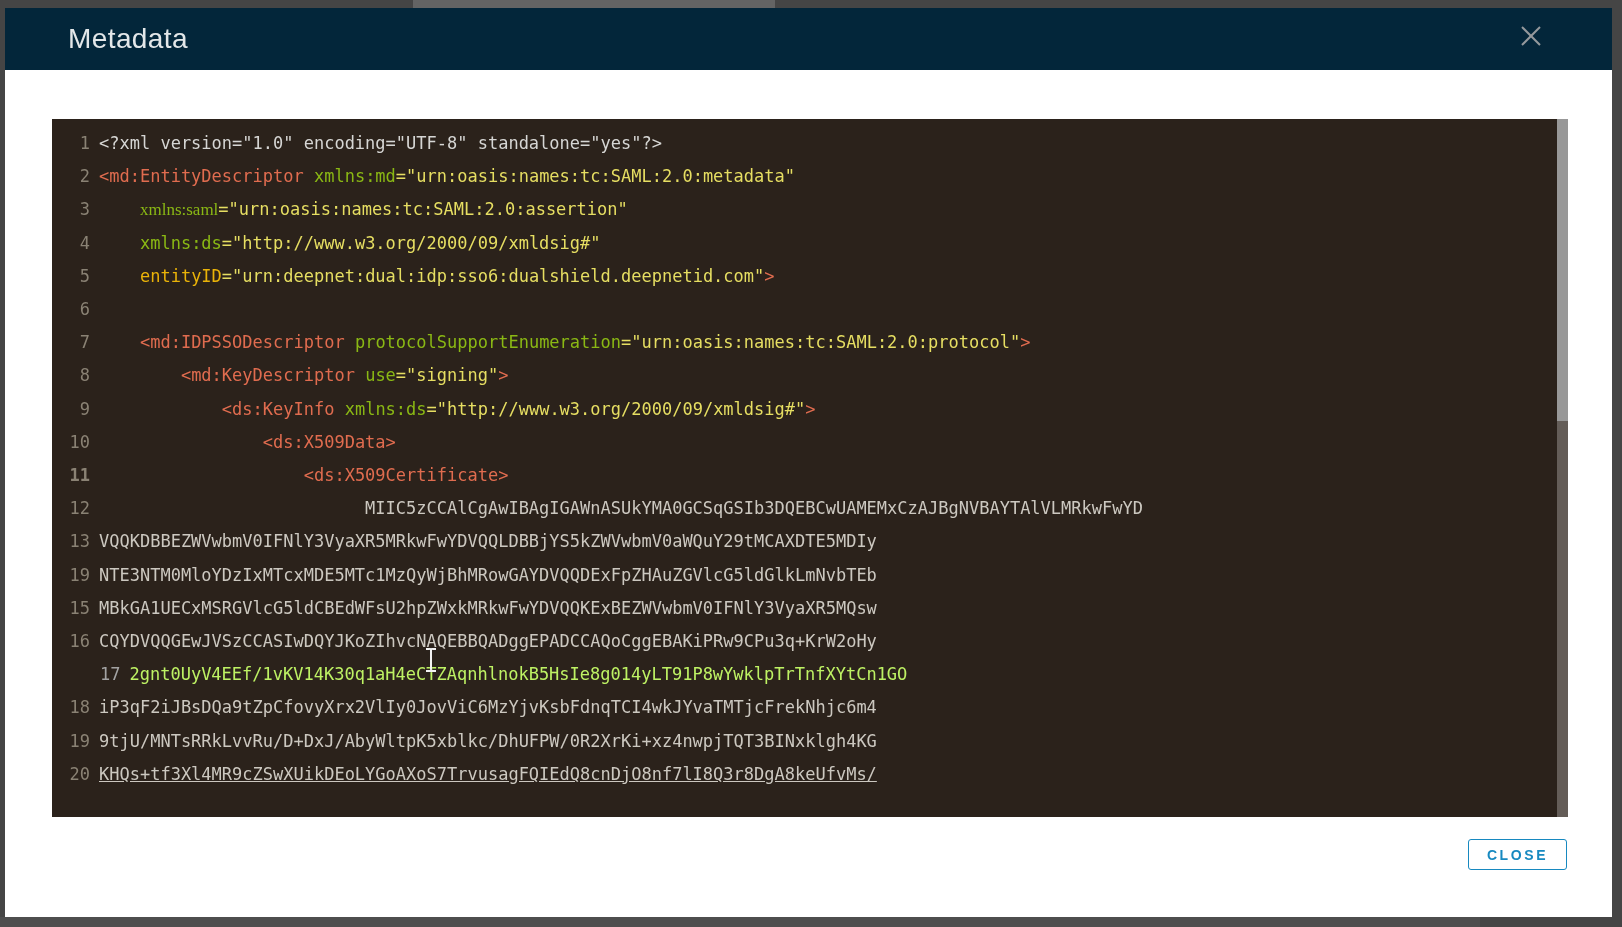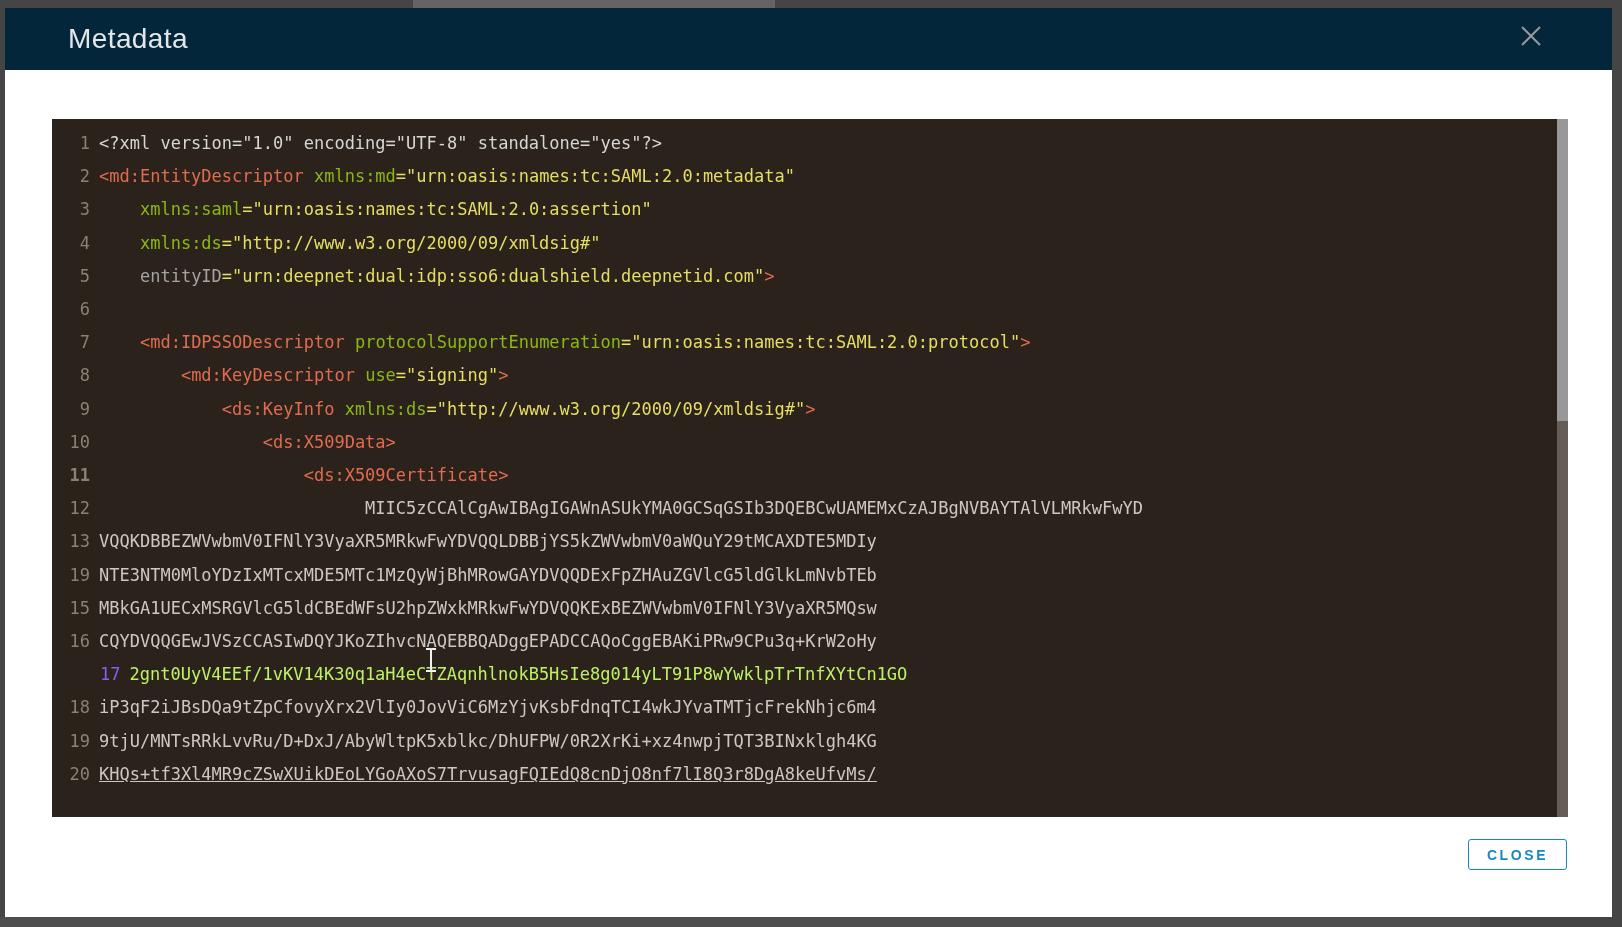--- a/index.html
+++ b/index.html
@@ -81,35 +81,35 @@
           <line x1="3" y1="3" x2="21" y2="21" stroke="#95999c" stroke-width="2"></line>
           <line x1="21" y1="3" x2="3" y2="21" stroke="#95999c" stroke-width="2"></line>
         </svg>
       </button>
     </div>
 
     <div id="code-panel" style="background: rgb(43, 34, 27);">
       <div id="code-lines">
           <div class="code-line"><span class="ln" style="color: rgb(138, 130, 116);">1</span><span class="code"><span style="color: rgb(214, 214, 212);">&lt;?xml version="1.0" encoding="UTF-8" standalone="yes"?&gt;</span></span></div>
           <div class="code-line"><span class="ln" style="color: rgb(138, 130, 116);">2</span><span class="code"><span style="color: rgb(224, 108, 79); margin-top: 14px;">&lt;md:EntityDescriptor</span><span style="color: rgb(204, 200, 192);"> </span><span style="color: rgb(138, 184, 20);">xmlns:md</span><span style="color: rgb(230, 222, 98);">="urn:oasis:names:tc:SAML:2.0:metadata"</span></span></div>
-          <div class="code-line"><span class="ln" style="color: rgb(138, 130, 116);">3</span><span class="code"><span style="color: rgb(204, 200, 192);">    </span><span style="color: rgb(138, 184, 20);">xmlns:saml</span><span style="color: rgb(230, 222, 98);">="urn:oasis:names:tc:SAML:2.0:assertion"</span></span></div>
+          <div class="code-line"><span class="ln" style="color: rgb(138, 130, 116);">3</span><span class="code"><span style="color: rgb(204, 200, 192);">    </span><span style="color: rgb(138, 184, 20); font-family: Liberation Serif, serif;">xmlns:saml</span><span style="color: rgb(230, 222, 98);">="urn:oasis:names:tc:SAML:2.0:assertion"</span></span></div>
           <div class="code-line"><span class="ln" style="color: rgb(138, 130, 116);">4</span><span class="code"><span style="color: rgb(204, 200, 192);">    </span><span style="color: rgb(138, 184, 20);">xmlns:ds</span><span style="color: rgb(230, 222, 98);">="http://www.w3.org/2000/09/xmldsig#"</span></span></div>
-          <div class="code-line"><span class="ln" style="color: rgb(138, 130, 116);">5</span><span class="code"><span style="color: rgb(204, 200, 192);">    </span><span style="color: #a3a3a3;">entityID</span><span style="color: rgb(230, 222, 98);">="urn:deepnet:dual:idp:sso6:dualshield.deepnetid.com"</span><span style="color: rgb(224, 108, 79);">&gt;</span></span></div>
+          <div class="code-line"><span class="ln" style="color: rgb(138, 130, 116);">5</span><span class="code"><span style="color: rgb(204, 200, 192);">    </span><span style="color: #eab308;">entityID</span><span style="color: rgb(230, 222, 98);">="urn:deepnet:dual:idp:sso6:dualshield.deepnetid.com"</span><span style="color: rgb(224, 108, 79);">&gt;</span></span></div>
           <div class="code-line"><span class="ln" style="color: rgb(138, 130, 116);">6</span><span class="code"></span></div>
           <div class="code-line"><span class="ln" style="color: rgb(138, 130, 116);">7</span><span class="code"><span style="color: rgb(204, 200, 192);">    </span><span style="color: rgb(224, 108, 79);">&lt;md:IDPSSODescriptor</span><span style="color: rgb(204, 200, 192);"> </span><span style="color: rgb(138, 184, 20);">protocolSupportEnumeration</span><span style="color: rgb(230, 222, 98);">="urn:oasis:names:tc:SAML:2.0:protocol"</span><span style="color: rgb(224, 108, 79);">&gt;</span></span></div>
           <div class="code-line"><span class="ln" style="color: rgb(138, 130, 116);">8</span><span class="code"><span style="color: rgb(204, 200, 192);">        </span><span style="color: rgb(224, 108, 79);">&lt;md:KeyDescriptor</span><span style="color: rgb(204, 200, 192);"> </span><span style="color: rgb(138, 184, 20);">use</span><span style="color: rgb(230, 222, 98);">="signing"</span><span style="color: rgb(224, 108, 79);">&gt;</span></span></div>
           <div class="code-line"><span class="ln" style="color: rgb(138, 130, 116);">9</span><span class="code"><span style="color: rgb(204, 200, 192);">            </span><span style="color: rgb(224, 108, 79);">&lt;ds:KeyInfo</span><span style="color: rgb(204, 200, 192);"> </span><span style="color: rgb(138, 184, 20);">xmlns:ds</span><span style="color: rgb(230, 222, 98);">="http://www.w3.org/2000/09/xmldsig#"</span><span style="color: rgb(224, 108, 79);">&gt;</span></span></div>
           <div class="code-line"><span class="ln" style="color: rgb(138, 130, 116);">10</span><span class="code"><span style="color: rgb(204, 200, 192);">                </span><span style="color: rgb(224, 108, 79);">&lt;ds:X509Data&gt;</span></span></div>
           <div class="code-line"><span class="ln" style="color: rgb(138, 130, 116); font-weight: bold;">11</span><span class="code"><span style="color: rgb(204, 200, 192);">                    </span><span style="color: rgb(224, 108, 79);">&lt;ds:X509Certificate&gt;</span></span></div>
           <div class="code-line"><span class="ln" style="color: rgb(138, 130, 116);">12</span><span class="code"><span style="color: rgb(204, 200, 192);">                          MIIC5zCCAlCgAwIBAgIGAWnASUkYMA0GCSqGSIb3DQEBCwUAMEMxCzAJBgNVBAYTAlVLMRkwFwYD</span></span></div>
           <div class="code-line"><span class="ln" style="color: rgb(138, 130, 116);">13</span><span class="code"><span style="color: rgb(204, 200, 192);">VQQKDBBEZWVwbmV0IFNlY3VyaXR5MRkwFwYDVQQLDBBjYS5kZWVwbmV0aWQuY29tMCAXDTE5MDIy</span></span></div>
           <div class="code-line"><span class="ln" style="color: rgb(138, 130, 116);">19</span><span class="code"><span style="color: rgb(204, 200, 192);">NTE3NTM0MloYDzIxMTcxMDE5MTc1MzQyWjBhMRowGAYDVQQDExFpZHAuZGVlcG5ldGlkLmNvbTEb</span></span></div>
           <div class="code-line"><span class="ln" style="color: rgb(138, 130, 116);">15</span><span class="code"><span style="color: rgb(204, 200, 192);">MBkGA1UECxMSRGVlcG5ldCBEdWFsU2hpZWxkMRkwFwYDVQQKExBEZWVwbmV0IFNlY3VyaXR5MQsw</span></span></div>
           <div class="code-line"><span class="ln" style="color: rgb(138, 130, 116);">16</span><span class="code"><span style="color: rgb(204, 200, 192);">CQYDVQQGEwJVSzCCASIwDQYJKoZIhvcNAQEBBQADggEPADCCAQoCggEBAKiPRw9CPu3q+KrW2oHy</span></span></div>
-          <div class="code-line"><span class="ln" style="color: #8b5cf6; padding-left: 48px;">17</span><span class="code"><span style="color: #bef264;">2gnt0UyV4EEf/1vKV14K30q1aH4eCTZAqnhlnokB5HsIe8g014yLT91P8wYwklpTrTnfXYtCn1GO</span></span></div>
+          <div class="code-line"><span class="ln" style="color: #a3a3a3; padding-left: 48px;">17</span><span class="code"><span style="color: #bef264;">2gnt0UyV4EEf/1vKV14K30q1aH4eCTZAqnhlnokB5HsIe8g014yLT91P8wYwklpTrTnfXYtCn1GO</span></span></div>
           <div class="code-line"><span class="ln" style="color: rgb(138, 130, 116);">18</span><span class="code"><span style="color: rgb(204, 200, 192);">iP3qF2iJBsDQa9tZpCfovyXrx2VlIy0JovViC6MzYjvKsbFdnqTCI4wkJYvaTMTjcFrekNhjc6m4</span></span></div>
           <div class="code-line"><span class="ln" style="color: rgb(138, 130, 116);">19</span><span class="code"><span style="color: rgb(204, 200, 192);">9tjU/MNTsRRkLvvRu/D+DxJ/AbyWltpK5xblkc/DhUFPW/0R2XrKi+xz4nwpjTQT3BINxklgh4KG</span></span></div>
           <div class="code-line"><span class="ln" style="color: rgb(138, 130, 116);">20</span><span class="code"><span style="color: rgb(204, 200, 192); text-decoration: underline;">KHQs+tf3Xl4MR9cZSwXUikDEoLYGoAXoS7TrvusagFQIEdQ8cnDjO8nf7lI8Q3r8DgA8keUfvMs/</span></span></div>
         </div>
       <div id="code-vscroll">
         <div id="code-vscroll-thumb"></div>
       </div>
       <div id="ibeam">
         <div class="cap-t"></div>
           <div class="stem"></div>

